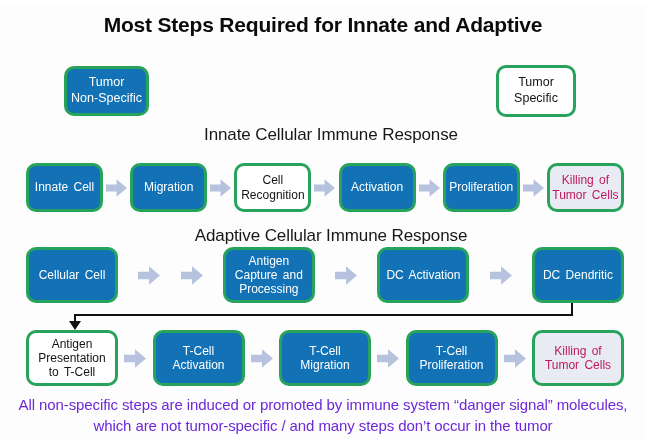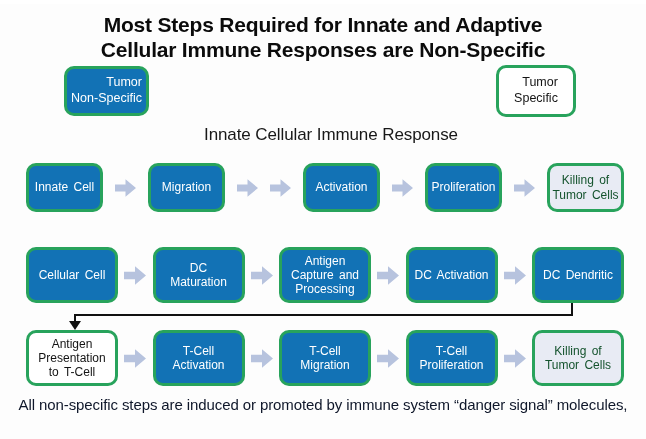--- a/index.html
+++ b/index.html
@@ -23,21 +23,21 @@
     line-height: 1.18;
     color: #0b0b0b;
     letter-spacing: -0.2px;
   }
 
   .legend-box {
     position: absolute;
     display: flex;
     align-items: center;
     justify-content: center;
-    text-align: right;
+    text-align: center;
     white-space: pre-line;
     font-size: 12.5px;
     line-height: 1.25;
     border-radius: 10px;
     border: 3px solid #28a35c;
     word-spacing: 1px;
   }
   .legend-non-specific { left: 64px; top: 62px; width: 85px; height: 50px; }
   .legend-specific    { left: 496px; top: 61px; width: 80px; height: 52px; }
 
@@ -77,21 +77,21 @@
     border: 3px solid #28a35c;
     word-spacing: 2px;
     flex: 0 0 auto;
   }
   .row-innate .box     { width: 77px; }
   .row-adaptive-1 .box { width: 92px; }
   .row-adaptive-2 .box { width: 92px; }
 
   .box-blue,  .legend-blue  { background: #1272b5; color: #ffffff; }
   .box-white, .legend-white { background: #ffffff; color: #141414; }
-  .box-gray                 { background: #e8ebf4; color: #14532d; }
+  .box-gray                 { background: #e8ebf4; color: #be185d; }
 
   .flow-arrow { flex: 0 0 auto; display: flex; align-items: center; }
 
   .connector-seg { position: absolute; background: #111111; }
   .seg-right-vert { left: 571px; top: 299px; width: 2px; height: 13px; }
   .seg-horiz      { left: 74px;  top: 310px; width: 499px; height: 2px; }
   .seg-left-vert  { left: 74px;  top: 312px; width: 2px; height: 7px; }
   .connector-arrowhead {
     position: absolute;
     left: 69px; top: 317px;
@@ -100,32 +100,31 @@
     border-right: 6px solid transparent;
     border-top: 9px solid #111111;
   }
 
   .footer-note {
     position: absolute;
     top: 390px; left: 0; right: 0;
     text-align: center;
     font-size: 15px;
     line-height: 1.42;
-    color: #0f172a;
+    color: #6d28d9;
     letter-spacing: -0.1px;
   }
 </style>
 </head>
 <body>
 
 <div class="canvas">
 
   <div class="title">
     <div>Most Steps Required for Innate and Adaptive</div>
-    <div>Cellular Immune Responses are Non-Specific</div>
   </div>
 
   <div class="legend-box legend-blue legend-non-specific">Tumor
 Non-Specific</div>
 
   <div class="legend-box legend-white legend-specific">Tumor
 Specific</div>
 
   <div class="section-header header-innate">Innate Cellular Immune Response</div>
 
@@ -135,20 +134,22 @@
         <svg width="21" height="20" viewBox="0 0 24 22">
           <path d="M0 7 h12 v-6 l12 10 l-12 10 v-6 h-12 z" fill="#b7c3de"></path>
         </svg>
       </span>
     <div class="box box-blue">Migration</div>
     <span class="flow-arrow">
         <svg width="21" height="20" viewBox="0 0 24 22">
           <path d="M0 7 h12 v-6 l12 10 l-12 10 v-6 h-12 z" fill="#b7c3de"></path>
         </svg>
       </span>
+    <div class="box box-white">Cell
+Recognition</div>
     <span class="flow-arrow">
         <svg width="21" height="20" viewBox="0 0 24 22">
           <path d="M0 7 h12 v-6 l12 10 l-12 10 v-6 h-12 z" fill="#b7c3de"></path>
         </svg>
       </span>
     <div class="box box-blue">Activation</div>
     <span class="flow-arrow">
         <svg width="21" height="20" viewBox="0 0 24 22">
           <path d="M0 7 h12 v-6 l12 10 l-12 10 v-6 h-12 z" fill="#b7c3de"></path>
         </svg>
@@ -156,30 +157,29 @@
     <div class="box box-blue">Proliferation</div>
     <span class="flow-arrow">
         <svg width="21" height="20" viewBox="0 0 24 22">
           <path d="M0 7 h12 v-6 l12 10 l-12 10 v-6 h-12 z" fill="#b7c3de"></path>
         </svg>
       </span>
     <div class="box box-gray">Killing of
 Tumor Cells</div>
   </div>
 
+  <div class="section-header header-adaptive">Adaptive Cellular Immune Response</div>
 
   <div class="flow-row row-adaptive-1">
     <div class="box box-blue">Cellular Cell</div>
     <span class="flow-arrow">
         <svg width="22" height="21" viewBox="0 0 24 22">
           <path d="M0 7 h12 v-6 l12 10 l-12 10 v-6 h-12 z" fill="#b7c3de"></path>
         </svg>
       </span>
-    <div class="box box-blue">DC
-Maturation</div>
     <span class="flow-arrow">
         <svg width="22" height="21" viewBox="0 0 24 22">
           <path d="M0 7 h12 v-6 l12 10 l-12 10 v-6 h-12 z" fill="#b7c3de"></path>
         </svg>
       </span>
     <div class="box box-blue">Antigen
 Capture and
 Processing</div>
     <span class="flow-arrow">
         <svg width="22" height="21" viewBox="0 0 24 22">
@@ -229,15 +229,16 @@
         <svg width="22" height="21" viewBox="0 0 24 22">
           <path d="M0 7 h12 v-6 l12 10 l-12 10 v-6 h-12 z" fill="#b7c3de"></path>
         </svg>
       </span>
     <div class="box box-gray">Killing of
 Tumor Cells</div>
   </div>
 
   <div class="footer-note">
     <div>All non-specific steps are induced or promoted by immune  system “danger signal” molecules,</div>
+    <div>which are not tumor-specific / and many steps don’t occur in the tumor</div>
   </div>
 
 </div>
 
 </body></html>

